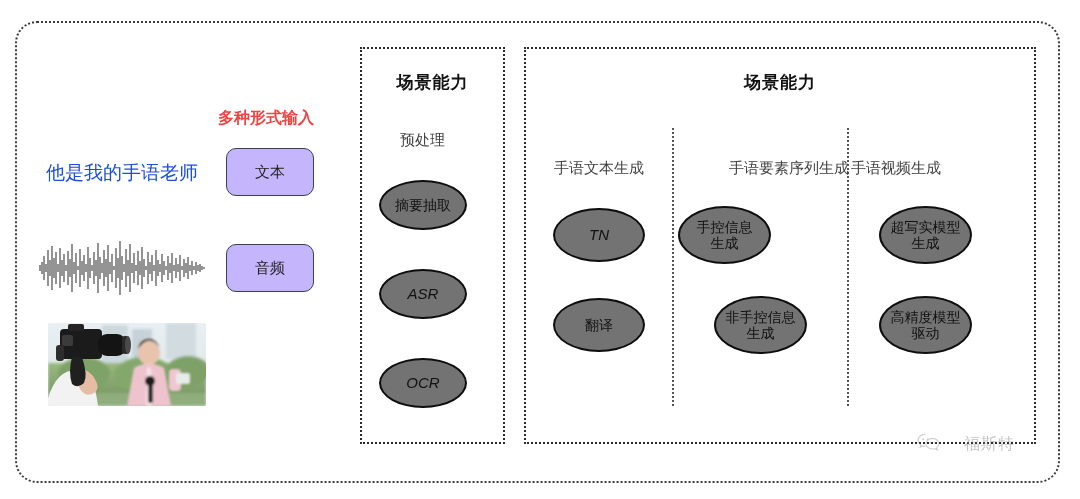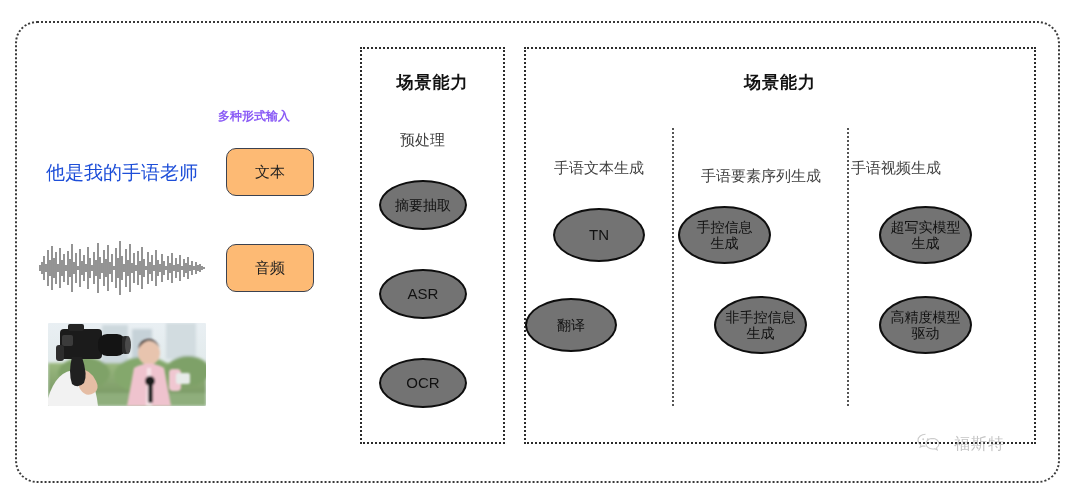--- a/index.html
+++ b/index.html
@@ -93,43 +93,43 @@
     display: flex;
     align-items: center;
     justify-content: center;
     text-align: center;
     font-size: 14px;
     line-height: 1.15;
     color: #111;
     box-sizing: border-box;
     padding: 0 4px;
   }
-  .ellipse.small-latin { font-size: 15px; }
+  .ellipse.small-latin { font-size: 15px; font-style: italic; }
 
   
   .input-label {
     position: absolute;
-    font-size: 12px;
+    font-size: 16px;
     font-weight: bold;
-    color: #8b5cf6;
+    color: #ef4444;
     white-space: nowrap;
   }
   .sample-text {
     position: absolute;
     font-size: 19px;
     color: #1d4ed8;
     white-space: nowrap;
   }
   .input-chip {
     position: absolute;
     width: 88px;
     height: 48px;
     border: 1.6px solid #3b4250;
     border-radius: 10px;
-    background: #fdba74;
+    background: #c4b5fd;
     display: flex;
     align-items: center;
     justify-content: center;
     font-size: 15px;
     color: #1f1f1f;
     box-sizing: border-box;
   }
 
   
   .waveform {
@@ -152,21 +152,21 @@
   }
   .thumb svg { display: block; }
 
   
   .watermark {
     position: absolute;
     left: 916px;
     top: 432px;
     display: flex;
     align-items: center;
-    gap: 12px;
+    gap: 22px;
     opacity: 0.5;
   }
   .watermark .wm-text {
     font-size: 16px;
     color: #8a8a8a;
     letter-spacing: 1px;
     white-space: nowrap;
   }
 </style>
 </head>
@@ -348,23 +348,23 @@
     <div class="panel-title">场景能力</div>
   </div>
 
   <div class="divider divider-1"></div>
   <div class="divider divider-2"></div>
 
   <div class="col-head" style="left:526px; top:159px; width:146px;">手语文本生成</div>
 
   <div class="ellipse small-latin" style="left:553px; top:208px; width:92px; height:54px;">TN</div>
 
-  <div class="ellipse" style="left:525px; top:298px; width:92px; height:54px;">翻译</div>
-
-  <div class="col-head" style="left:676px; top:159px; width:170px;margin-top:8px;">手语要素序列生成</div>
+  <div class="ellipse" style="left:553px; top:298px; width:92px; height:54px;">翻译</div>
+
+  <div class="col-head" style="left:704px; top:159px; width:170px;">手语要素序列生成</div>
 
   <div class="ellipse" style="left:678px; top:206px; width:93px; height:58px;">
     <span>
       <span>手控信息</span><br>
       <span>生成</span>
     </span>
   </div>
 
   <div class="ellipse" style="left:714px; top:296px; width:93px; height:58px;">
     <span>

